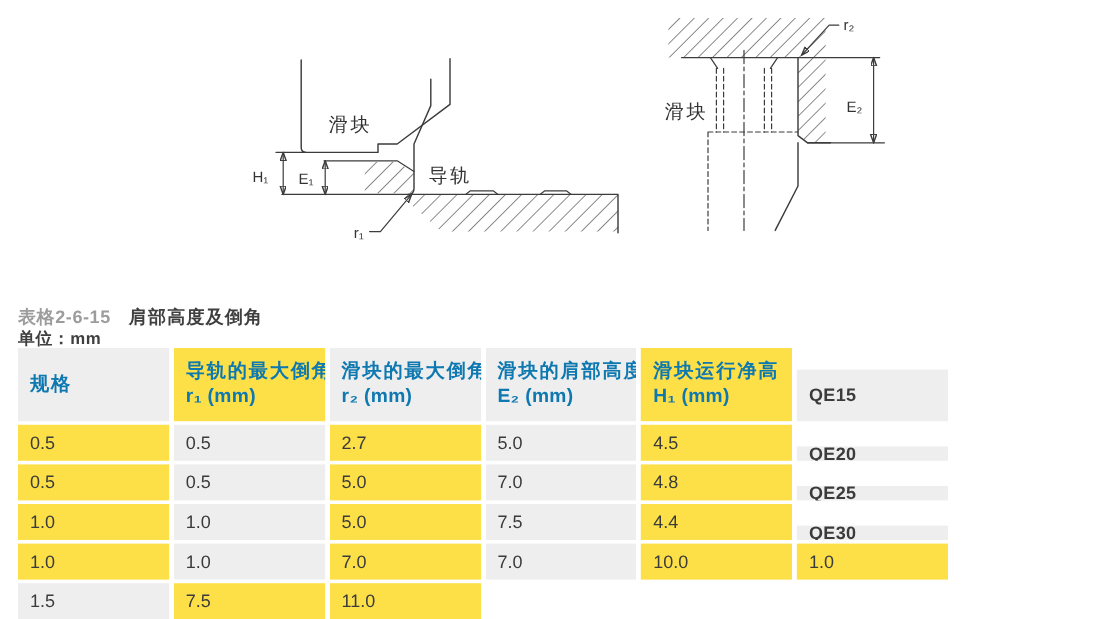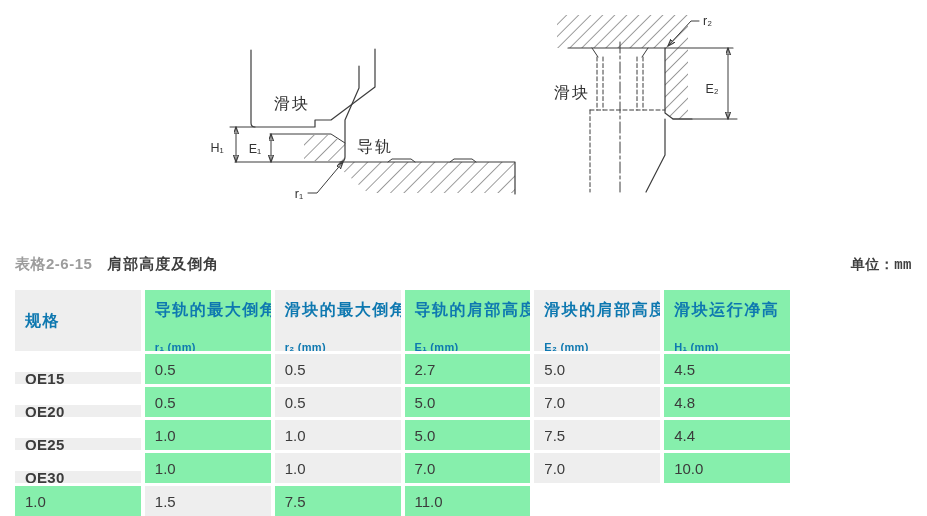--- a/index.html
+++ b/index.html
@@ -13,36 +13,36 @@
   .diag path,.diag polyline{fill:none;stroke:#3c3c3c;stroke-width:1.2;stroke-linejoin:round;stroke-linecap:round;}
   .diag .thin{stroke-width:1;}
   .diag .dashed{stroke-dasharray:4 2.6;stroke-width:1;}
   .diag .dashdot{stroke-dasharray:11 3 3 3;stroke-width:1;}
   .diag text{fill:#333;stroke:none;}
   .cjk{font-size:16px;letter-spacing:2px;}
   .dim{font-size:12.5px;}
 
   
   .table-title{position:absolute;left:15px;top:255px;width:897px;display:flex;align-items:baseline;
-               justify-content:space-between;font-size:15px;font-weight:bold;color:#3f3f3f;}
+               justify-content:space-between;font-size:15px;font-weight:bold;color:#3f3f3f;flex-direction:column;}
   .tt-code{color:#9c9c9c;margin-right:15px;letter-spacing:.5px;}
   .tt-name{letter-spacing:1px;}
-  .tt-unit{font-size:14px;letter-spacing:.5px;font-family:Liberation Mono, monospace;}
+  .tt-unit{font-size:14px;letter-spacing:.5px;}
 
   
   .dtable{position:absolute;left:15px;top:290px;width:775px;display:grid;
           grid-template-columns:repeat(6,1fr);grid-template-rows:61px repeat(5,30px);gap:3px 4px;}
   .cell{display:flex;align-items:center;padding-left:10px;font-size:15px;color:#3b3b3b;overflow:hidden;}
   .light{background:#eeeeee;}
-  .dark{background:#86efac;}
+  .dark{background:#fde047;}
   .head{flex-direction:column;align-items:flex-start;justify-content:flex-start;
         padding-top:8px;color:#0e78b0;font-weight:bold;}
   .head-spec{justify-content:center;padding-top:0;}
   .h-cn{font-size:16px;letter-spacing:1.5px;line-height:23px;white-space:nowrap;}
-  .h-sym{font-size:11px;line-height:20px;letter-spacing:.3px;margin-top:16px;}
+  .h-sym{font-size:16px;line-height:20px;letter-spacing:.3px;}
   .spec{font-weight:bold;letter-spacing:.3px;margin-top:18px;}
 </style>
 </head>
 <body>
 
 <div class="page">
 
   <svg class="diag diag-left" width="410" height="210" viewBox="0 0 410 210">
     <defs>
       <pattern id="hatchL" width="9.5" height="9.5" patternUnits="userSpaceOnUse" patternTransform="rotate(45)">
@@ -130,24 +130,20 @@
       <span class="h-cn">规格</span>
     </div>
     <div class="cell head dark">
       <span class="h-cn">导轨的最大倒角</span>
       <span class="h-sym">r₁ (mm)</span>
     </div>
     <div class="cell head light">
       <span class="h-cn">滑块的最大倒角</span>
       <span class="h-sym">r₂ (mm)</span>
     </div>
-    <div class="cell head dark">
-      <span class="h-cn">导轨的肩部高度</span>
-      <span class="h-sym">E₁ (mm)</span>
-    </div>
     <div class="cell head light">
       <span class="h-cn">滑块的肩部高度</span>
       <span class="h-sym">E₂ (mm)</span>
     </div>
     <div class="cell head dark">
       <span class="h-cn">滑块运行净高</span>
       <span class="h-sym">H₁ (mm)</span>
     </div>
 
     <div class="cell spec light">QE15</div>

